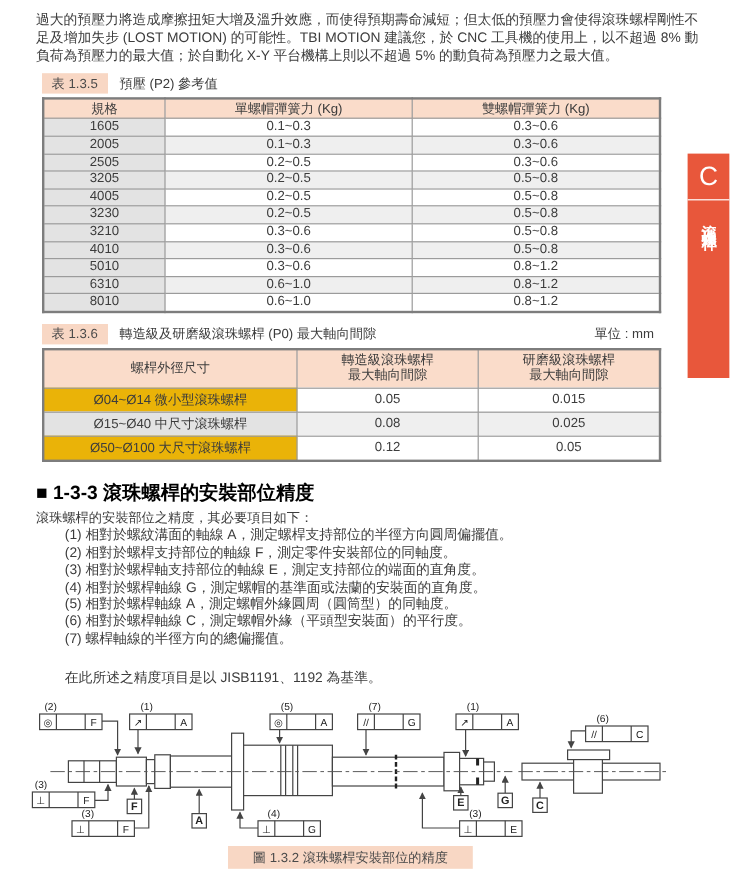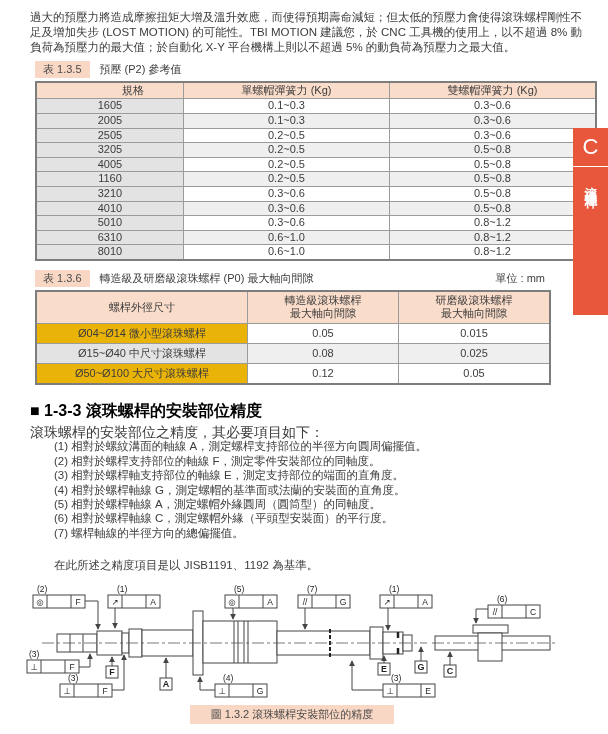--- a/index.html
+++ b/index.html
@@ -14,33 +14,33 @@
   .unit{margin-left:auto;}
 
   table{border-collapse:collapse;margin-left:5px;width:510px;table-layout:fixed;}
   table{border:2px solid #7d7d7d;}
   th,td{border:1px solid #9b9b9b;text-align:center;font-size:11px;padding:0;}
   .t135 th{background:#fadcca;font-weight:normal;height:15px;}
   .t135 td{height:13.6px;line-height:13.6px;background:#fff;}
   .t135 td.c0{background:#e3e3e3;}
   .t135 tbody tr:nth-child(even) td{background:#efefef;}
   .t135 tbody tr:nth-child(even) td.c0{background:#e3e3e3;}
-  .t135 .w0{width:100px;padding-left:46px;}.t135 .w1{width:205px;}.t135 .w2{width:205px;}
+  .t135 .w0{width:100px;}.t135 .w1{width:205px;}.t135 .w2{width:205px;}
   .t135{margin-bottom:9px;}
 
   .t136 th{background:#fadcca;font-weight:normal;height:31px;line-height:13px;}
   .t136 td{height:19px;background:#fff;}
   .t136 td.c0{background:#eab308;}
   .t136 tbody tr:nth-child(even) td{background:#efefef;}
   .t136 tbody tr:nth-child(even) td.c0{background:#e3e3e3;}
   .t136 .w0{width:210px;}.t136 .w1{width:150px;}.t136 .w2{width:150px;}
   .t136{margin-bottom:16px;}
 
   .sec-head{font-size:16px;font-weight:bold;color:#000000;margin:2px 0 3px 0;}
-  .sec-intro{font-size:14px;line-height:14.4px;margin:0;}
+  .sec-intro{font-size:11px;line-height:14.4px;margin:0;}
   .sec-item{font-size:11.5px;line-height:14.4px;margin:0 0 0 24px;}
   .sec-note{font-size:11.5px;line-height:14.4px;margin:18px 0 0 24px;}
 
   .side-tab{position:absolute;left:573px;top:128px;width:35px;height:187px;background:#e8573b;}
   .side-tab .letter{display:block;text-align:center;color:#fff;font-size:22px;line-height:38px;
                     height:38px;border-bottom:1px solid #fff;}
   .side-tab .vtext{display:block;writing-mode:vertical-rl;color:#fff;font-size:12.5px;
                    letter-spacing:3px;margin:10px auto 0 auto;font-weight:bold;}
 
   .figure-svg{position:absolute;left:20px;top:583px;}
@@ -96,21 +96,21 @@
             <td class="c0">3205</td>
             <td>0.2~0.5</td>
             <td>0.5~0.8</td>
           </tr>
           <tr>
             <td class="c0">4005</td>
             <td>0.2~0.5</td>
             <td>0.5~0.8</td>
           </tr>
           <tr>
-            <td class="c0">1160</td>
+            <td class="c0">3230</td>
             <td>0.2~0.5</td>
             <td>0.5~0.8</td>
           </tr>
           <tr>
             <td class="c0">3210</td>
             <td>0.3~0.6</td>
             <td>0.5~0.8</td>
           </tr>
           <tr>
             <td class="c0">4010</td>

